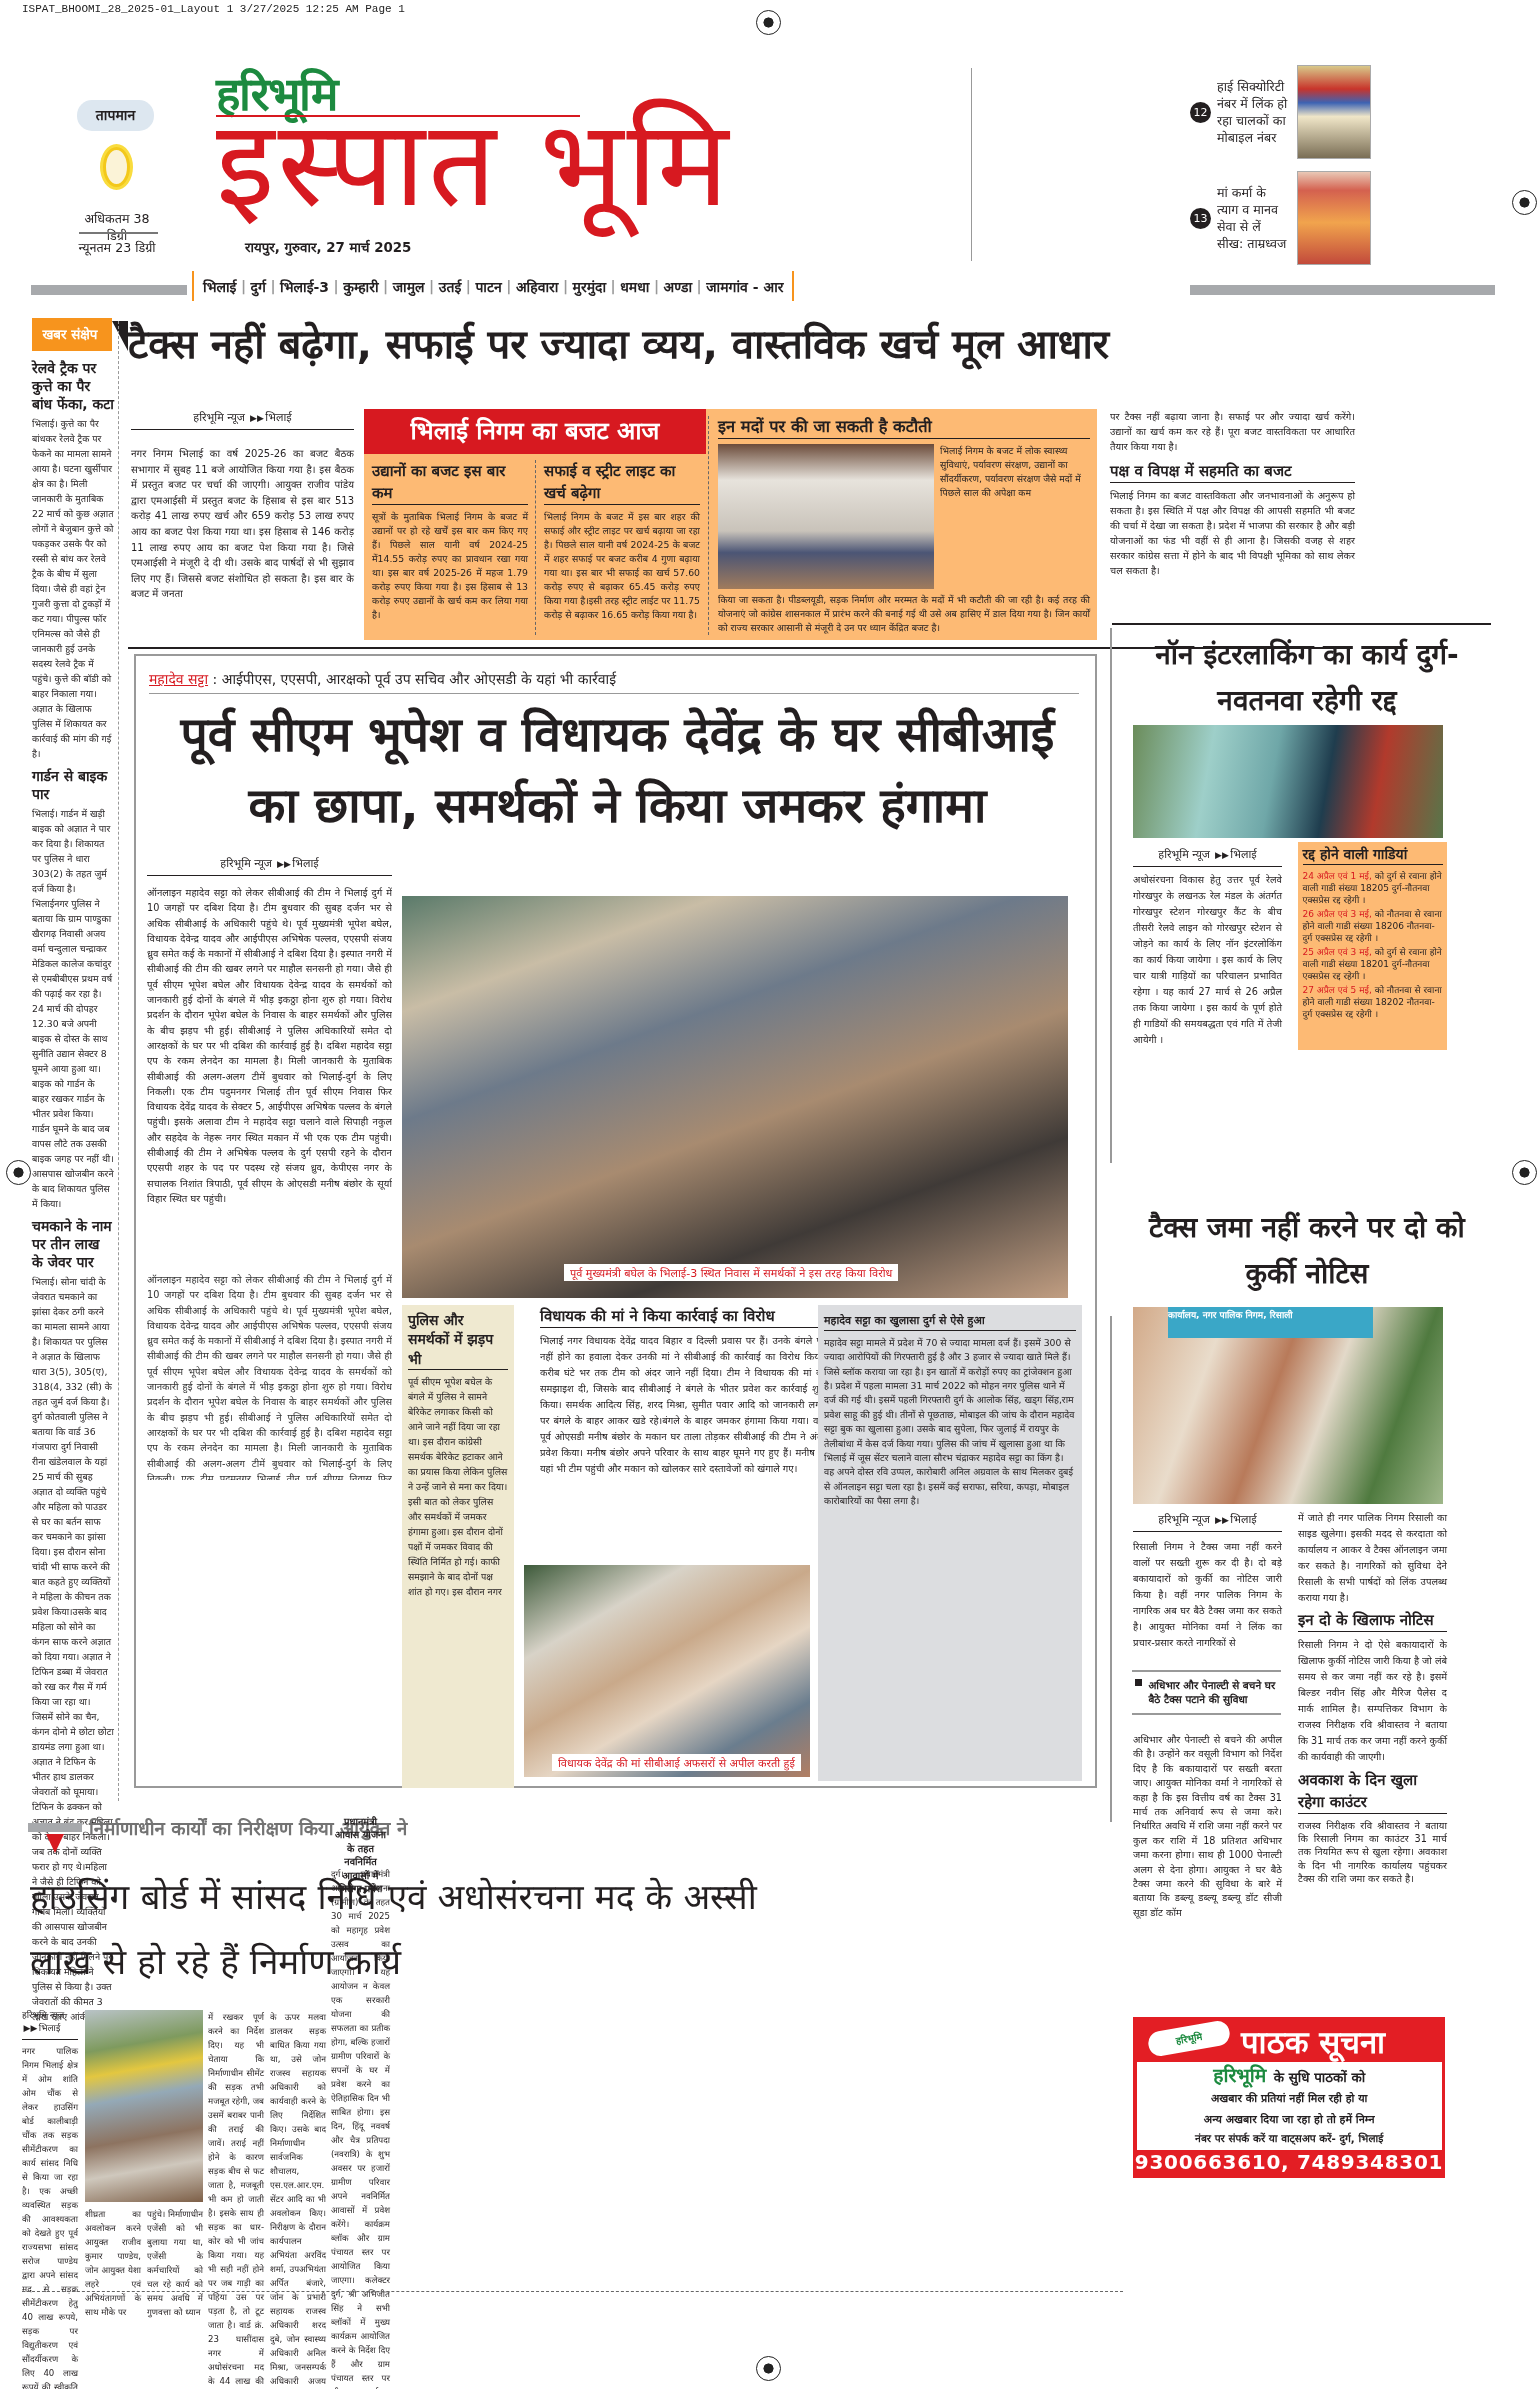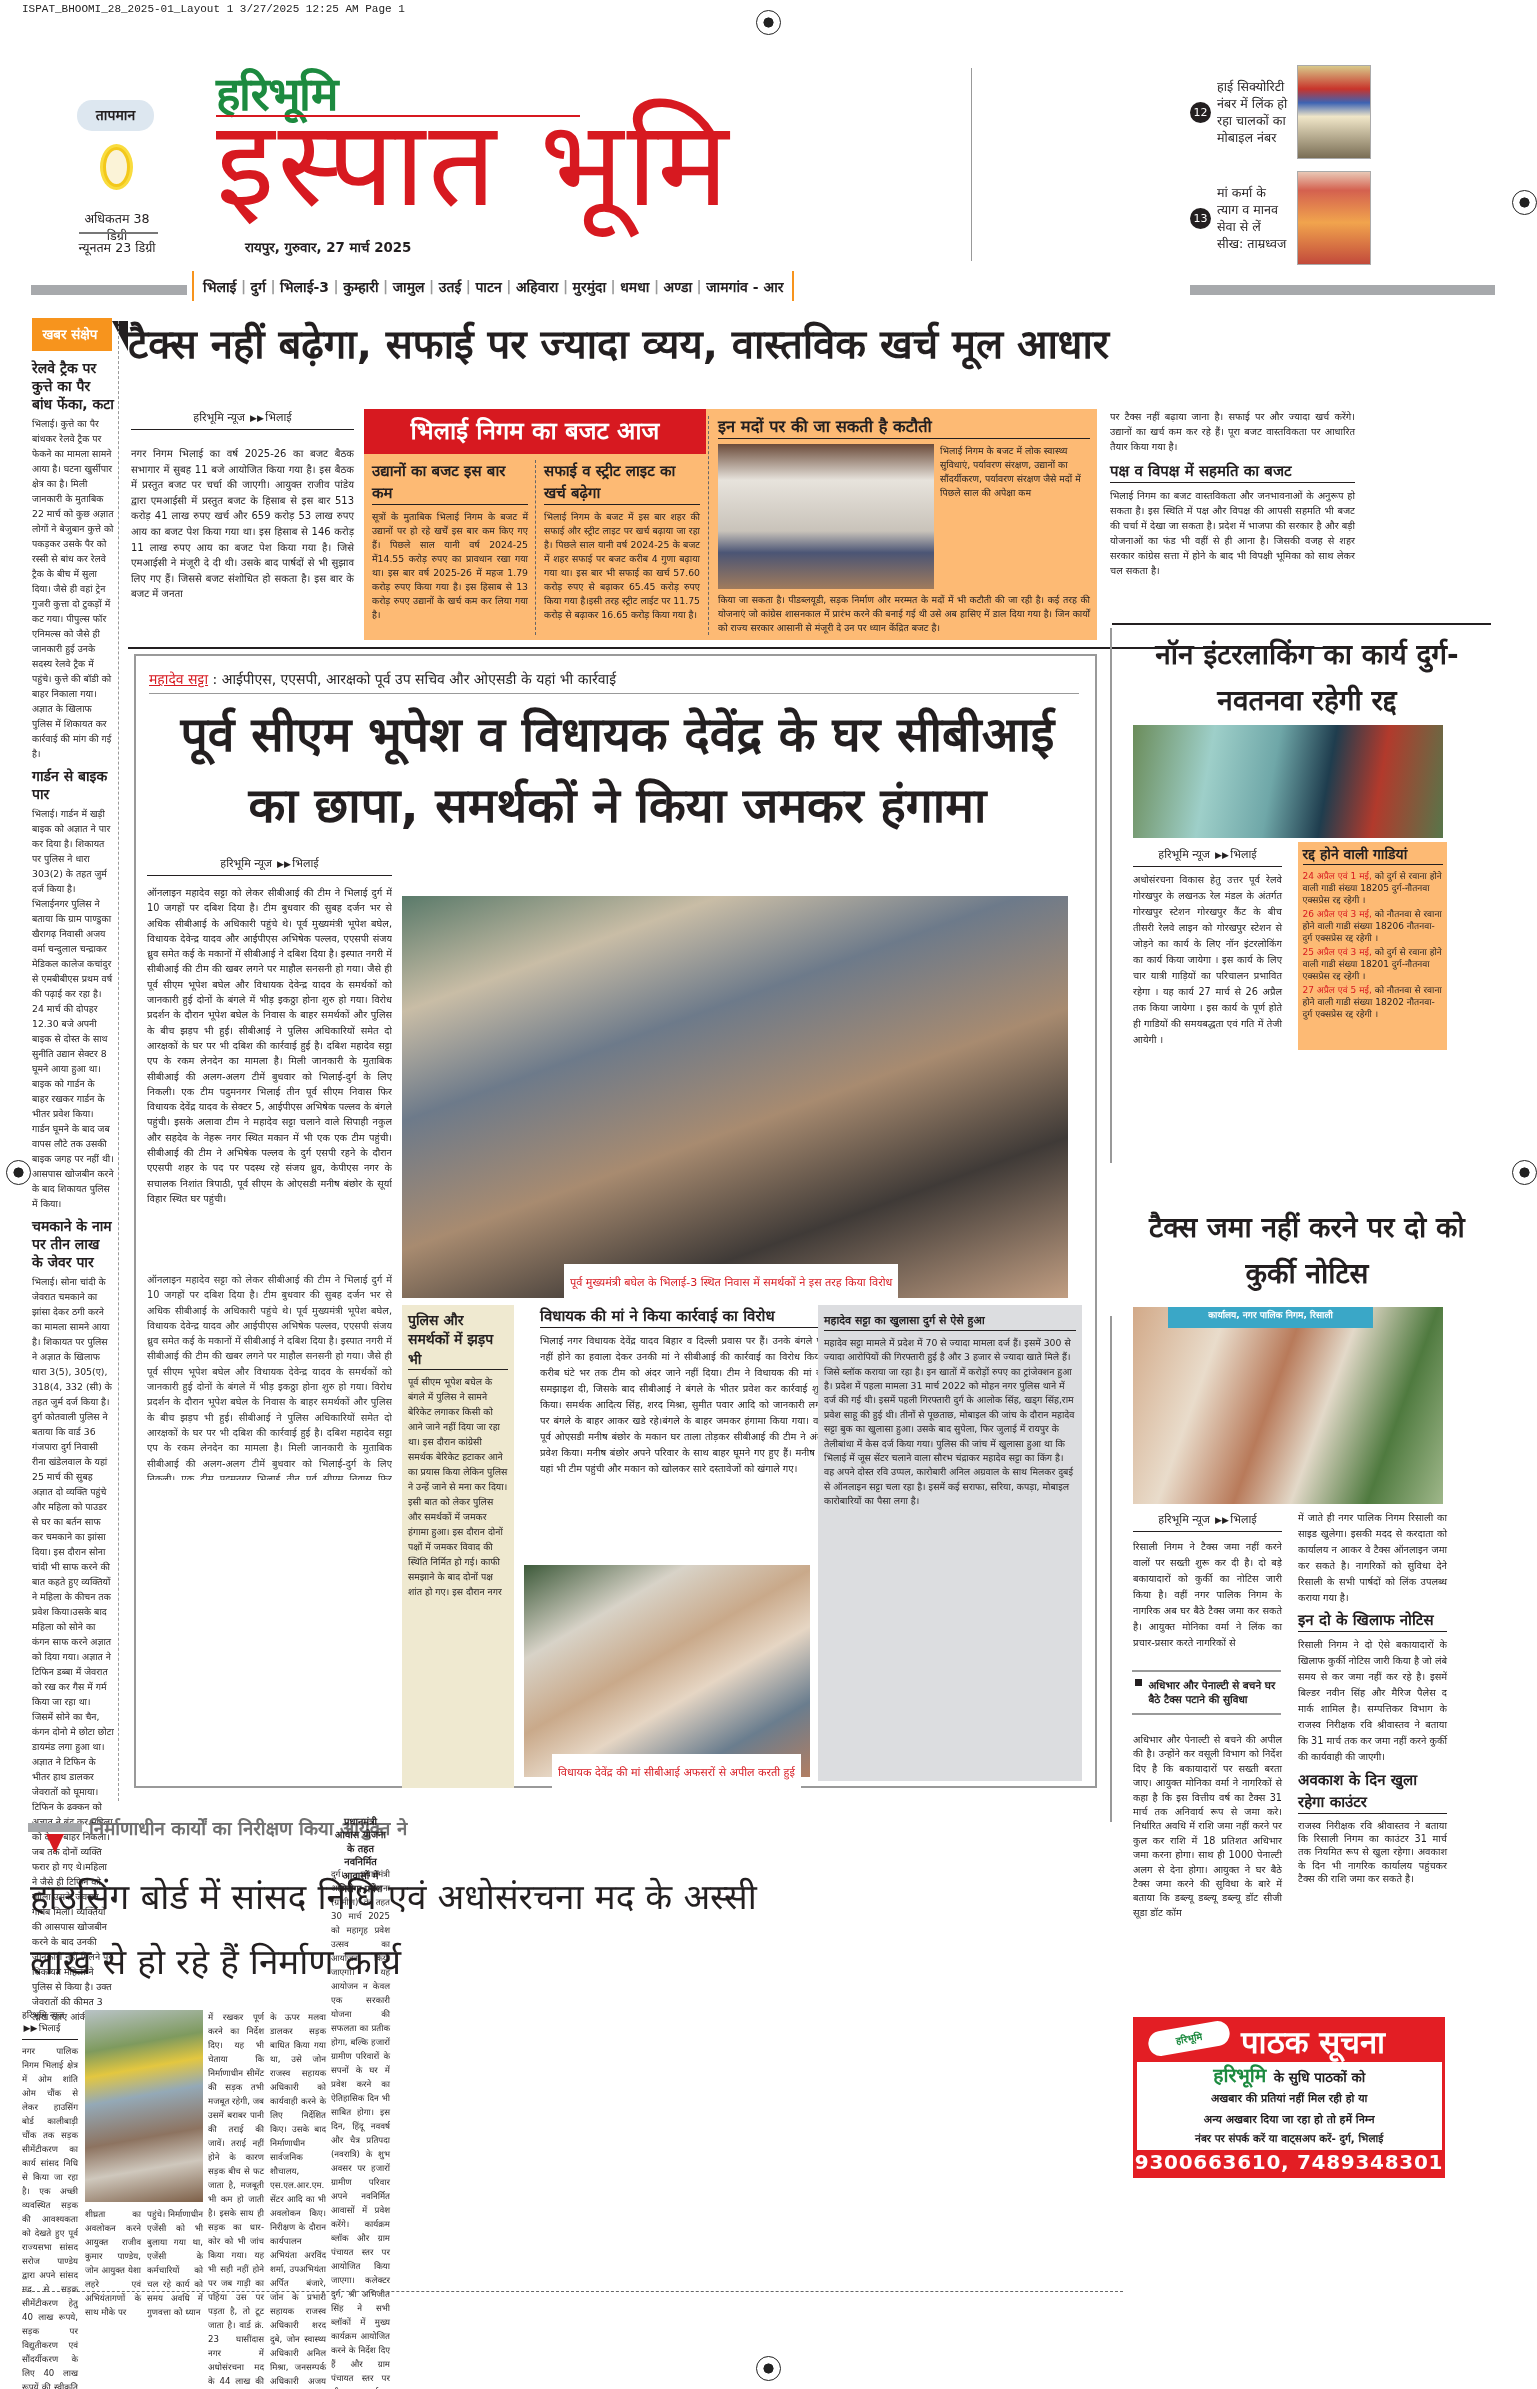--- a/index.html
+++ b/index.html
@@ -28,21 +28,21 @@
   .t-text{font-size:12.6px;line-height:17px;margin-left:6px;width:74px}
   .t-img{width:74px;height:94px;margin-left:6px;border:0.7px solid #aaa}
   
   .rule-h{height:2.2px;background:#231f20}
   .body-text{font-size:10px;line-height:15.6px;text-align:justify;font-family:"DejaVu Sans",sans-serif}
   .byline{font-size:11px;text-align:center;padding-bottom:4.5px;border-bottom:1.5px solid #231f20}
   .byline .arrow{font-size:9px;margin:0 1.5px}
   .hl{font-weight:bold;color:#231f20;font-family:"DejaVu Sans",sans-serif}
   .sub-hl{font-size:15px;font-weight:bold;line-height:22px;border-bottom:1.5px solid #231f20;margin-bottom:4.5px}
   .photo{background:linear-gradient(135deg,#7e6a52,#b49a7e 35%,#5a6b4f 70%,#8d7c6a)}
-  .caption-red{background:#fff;color:#d71920;font-size:11px;padding:10px 6px}
+  .caption-red{background:#fff;color:#d71920;font-size:11px;padding:1px 6px}
   .vdash{border-left:1.5px dashed #666}
   
   .brief-tag{left:32px;top:318px;width:80px;height:33px;background:#f7941d;color:#fff;font-weight:bold;font-size:13.4px;line-height:33px;padding-left:10.4px}
   .brief-tag-tri{left:112px;top:321px;width:0;height:0;border-top:30px solid #231f20;border-left:16.4px solid transparent}
   .brief-col{left:32px;top:357px;width:82px}
   .brief-col .h{font-size:14px;font-weight:bold;line-height:18px;margin:1.5px 0 3px}
   .brief-col .p{font-size:9.3px;line-height:15px}
   .brief-divider{left:118px;top:321px;height:1480px;border-left:0.7px dashed #999}
   
   .blue-box{background:#fdba74}
@@ -215,21 +215,21 @@
   <div id="cancellations">
       <div style="font-size: 9px; line-height: 12px; margin-bottom: 2.2px;"><span style="color: rgb(215, 25, 32);">24 अप्रैल एवं 1 मई, </span><span>को दुर्ग से रवाना होने वाली गाडी संख्या 18205 दुर्ग-नौतनवा एक्सप्रेस रद्द रहेगी ।</span></div>
       <div style="font-size: 9px; line-height: 12px; margin-bottom: 2.2px;"><span style="color: rgb(215, 25, 32);">26 अप्रैल एवं 3 मई, </span><span>को नौतनवा से रवाना होने वाली गाडी संख्या 18206 नौतनवा-दुर्ग एक्सप्रेस रद्द रहेगी ।</span></div>
       <div style="font-size: 9px; line-height: 12px; margin-bottom: 2.2px;"><span style="color: rgb(215, 25, 32);">25 अप्रैल एवं 3 मई, </span><span>को दुर्ग से रवाना होने वाली गाडी संख्या 18201 दुर्ग-नौतनवा एक्सप्रेस रद्द रहेगी ।</span></div>
       <div style="font-size: 9px; line-height: 12px; margin-bottom: 2.2px;"><span style="color: rgb(215, 25, 32);">27 अप्रैल एवं 5 मई, </span><span>को नौतनवा से रवाना होने वाली गाडी संख्या 18202 नौतनवा-दुर्ग एक्सप्रेस रद्द रहेगी ।</span></div>
     </div>
 </div>
 
 <h2 class="abs hl" style="left:1123px;top:1205px;width:368px;font-size:28px;line-height:46px;text-align:center">टैक्स जमा नहीं करने पर दो को कुर्की नोटिस</h2>
 <div class="abs photo" style="left:1133px;top:1307px;width:310px;height:197px;background:linear-gradient(110deg,#d2a988 0%,#e9dccb 25%,#b87a5a 45%,#e3d9c9 60%,#4f7a3f 80%,#9fb78a 100%)"></div>
-<div class="abs" style="left:1168px;top:1307px;width:205px;height:21px;background:#3aa7c7;color:#fff;font-size:9px;text-align:center;line-height:16.4px;font-weight:bold">कार्यालय, नगर पालिक निगम, रिसाली</div>
+<div class="abs" style="left:1168px;top:1307px;width:205px;height:31px;background:#3aa7c7;color:#fff;font-size:9px;text-align:left;line-height:16.4px;font-weight:bold">कार्यालय, नगर पालिक निगम, रिसाली</div>
 <div class="abs" style="left:1110px;top:1316px;height:506px;border-left:2.2px solid #999"></div>
 <div class="abs byline" style="left:1133px;top:1511px;width:149px">
   <span>हरिभूमि न्यूज</span>
   <span class="arrow">▶▶</span><span>भिलाई</span>
 </div>
 <div class="abs body-text" style="left:1133px;top:1539px;width:149px;font-size:9.7px;line-height:16px">रिसाली निगम ने टैक्स जमा नहीं करने वालों पर सख्ती शुरू कर दी है। दो बड़े बकायादारों को कुर्की का नोटिस जारी किया है। वहीं नगर पालिक निगम के नागरिक अब घर बैठे टैक्स जमा कर सकते है। आयुक्त मोनिका वर्मा ने लिंक का प्रचार-प्रसार करते नागरिकों से</div>
 <div class="abs" style="left:1132px;top:1670px;width:149px;border-top:2.2px solid #999;border-bottom:2.2px solid #999;padding:6px 0 7.4px 16.4px;font-size:10.4px;font-weight:bold;position:absolute">
   <span style="position:absolute;left:3px;top:7.4px;width:6.7px;height:6.7px;background:#231f20"></span>
   <span>अधिभार और पेनाल्टी से बचने घर बैठे टैक्स पटाने की सुविधा</span>
 </div>

